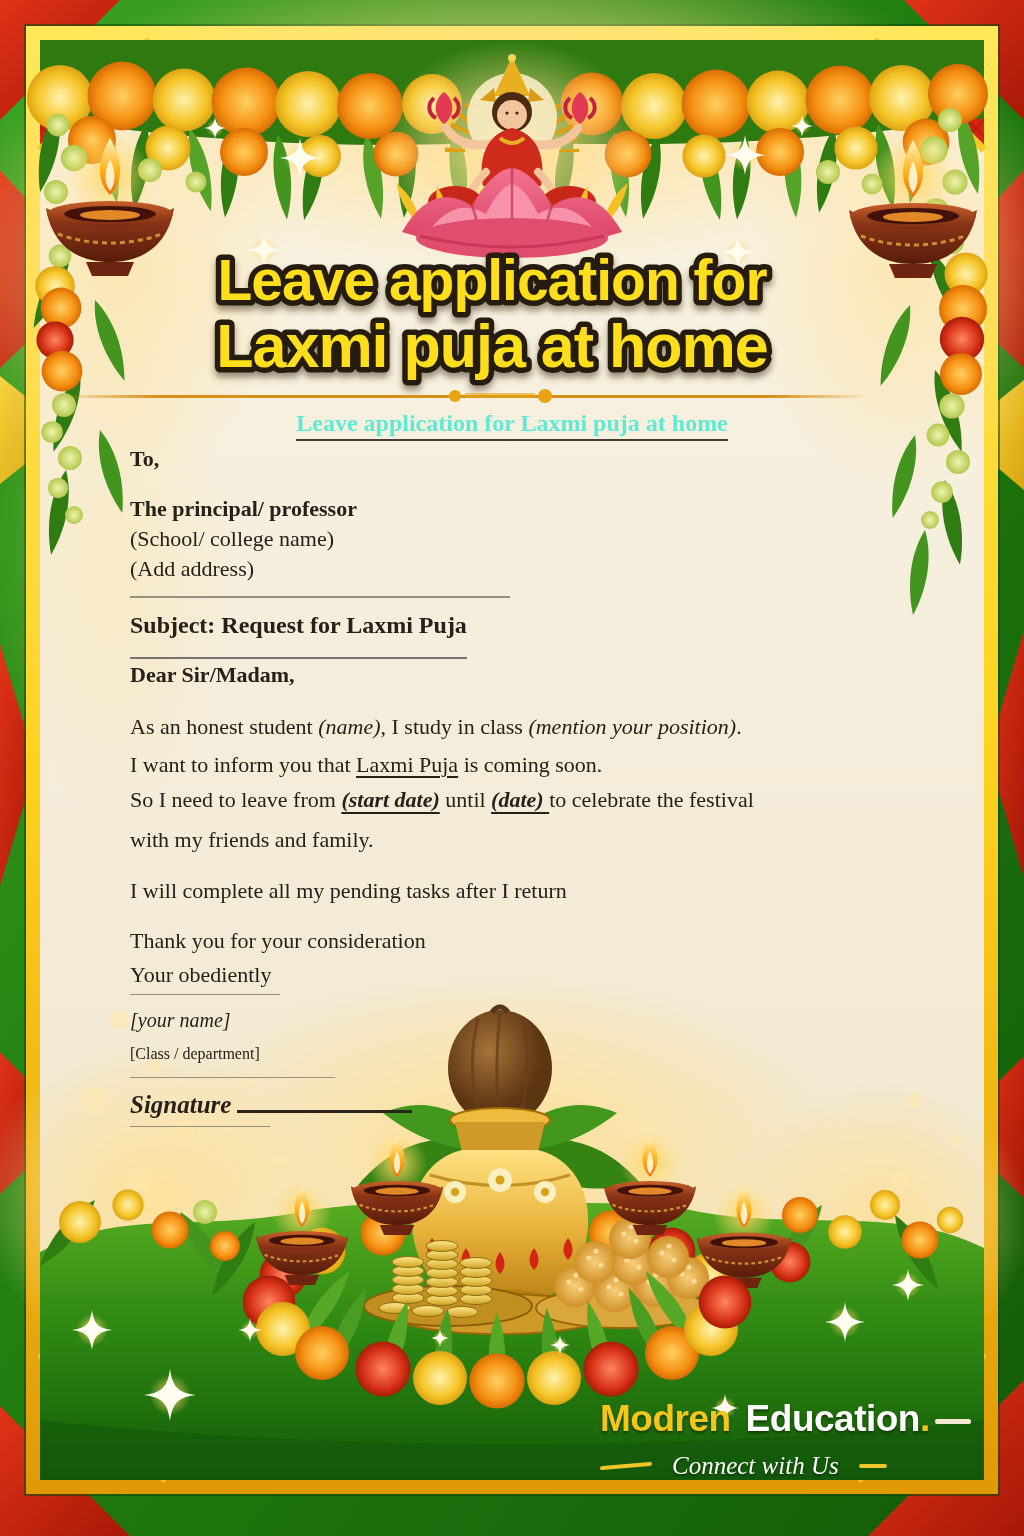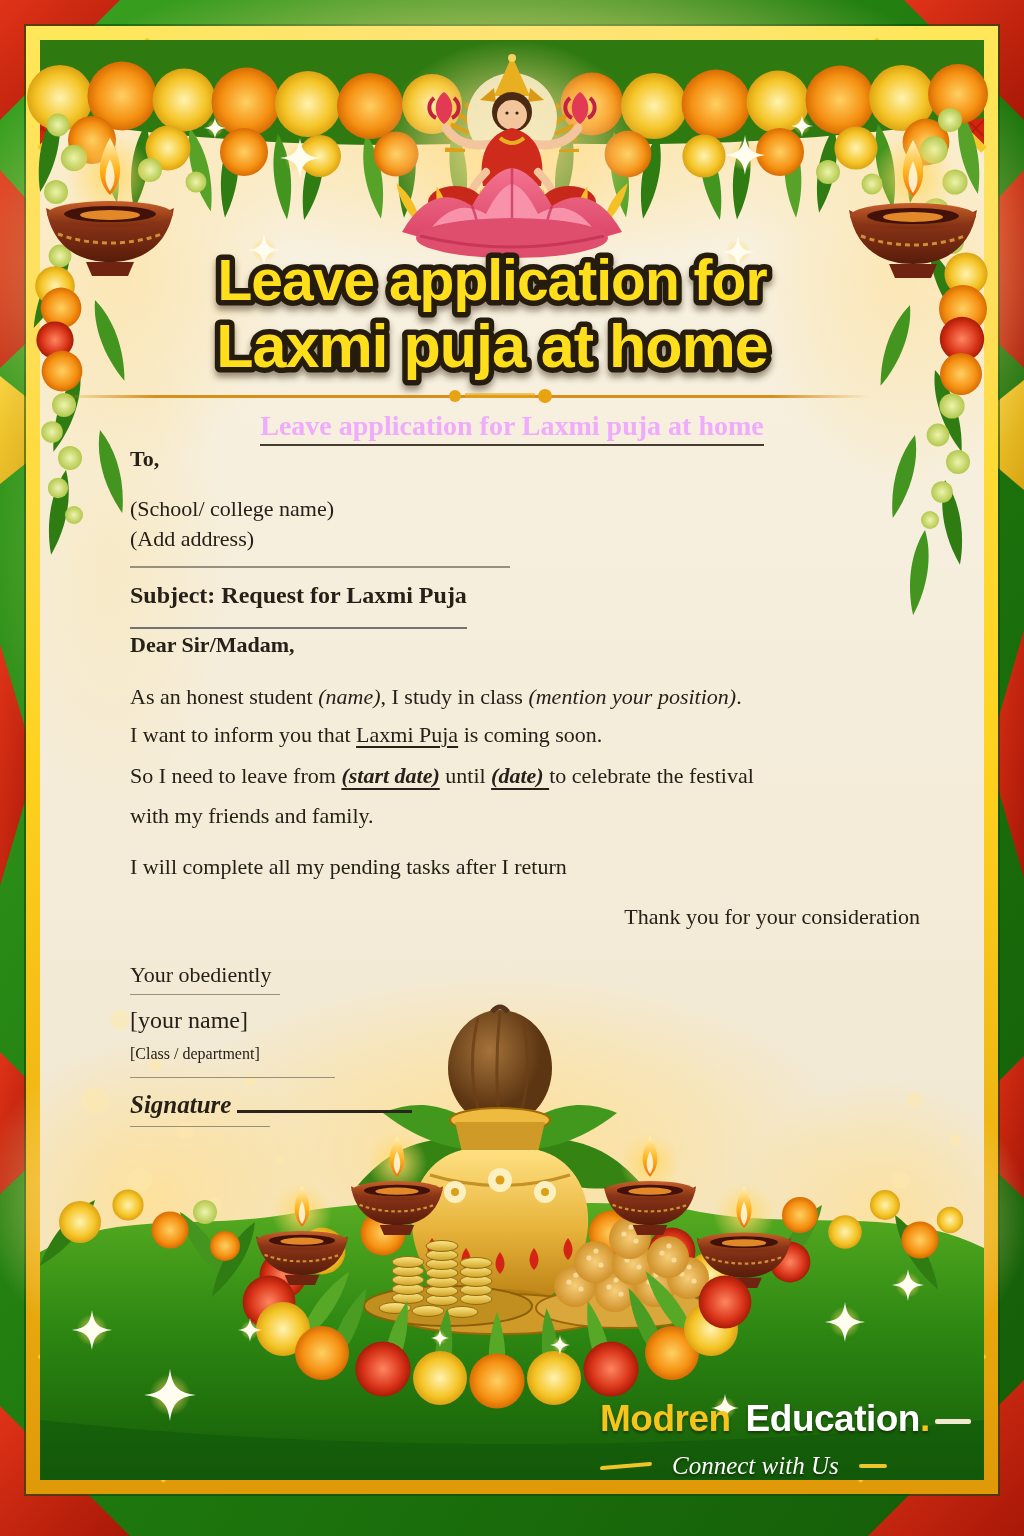--- a/index.html
+++ b/index.html
@@ -7,39 +7,39 @@
           font-family:"Liberation Serif",serif;}
   svg text{user-select:none;}
   .title-text{font-family:"Liberation Sans",sans-serif;font-weight:bold;letter-spacing:-1px;}
   .letter{position:absolute;left:130px;top:444px;width:790px;color:#262019;
           font-size:22px;line-height:30px;z-index:3;}
   .letter .i{font-style:italic;}
   .letter .u{text-decoration:underline;text-underline-offset:4px;text-decoration-thickness:2px;}
   .letter .bui{font-weight:bold;font-style:italic;text-decoration:underline;
                text-underline-offset:5px;text-decoration-thickness:2px;}
   .heading-wrap{position:absolute;left:40px;top:410px;width:944px;text-align:center;z-index:3;}
-  .heading-wrap span{display:inline-block;font-size:28px;font-weight:bold;color:#f0abfc;
+  .heading-wrap span{display:inline-block;font-size:24px;font-weight:bold;color:#5eead4;
                      border-bottom:2px solid #453d30;padding-bottom:2px;}
   .rule{border:none;border-top:2px solid #97907e;margin:0;}
   .to-line{margin-bottom:20px;font-weight:bold;}
   .recipient div{line-height:30px;}
   .r1{font-weight:bold;}
   .rule-city{width:380px;margin:12px 0 12px 0;}
   .subject{font-size:24px;font-weight:bold;margin-bottom:20px;}
   .subject span{border-bottom:2px solid #737373;padding-bottom:19px;}
   .dear{font-weight:bold;margin-bottom:22px;}
   .p1{margin-bottom:8px;white-space:nowrap;}
-  .p2{margin-bottom:6px;}
+  .p2{margin-bottom:0;}
   .p3a{white-space:nowrap;line-height:40px;}
   .p3b{line-height:40px;margin-bottom:16px;}
   .p4{margin-bottom:20px;}
-  .p5{margin-bottom:28px;text-align:right;}
+  .p5{margin-bottom:4px;}
   .valediction{line-height:30px;}
   .rule-val{width:150px;margin:4px 0 8px 0;border-top-width:1.5px;}
-  .name-ph{font-size:24px;line-height:34px;}
+  .name-ph{font-style:italic;font-size:20px;line-height:34px;}
   .class-ph{font-size:16px;line-height:34px;}
   .rule-class{width:205px;margin:6px 0 10px 0;border-top-width:1.5px;}
   .sig-row{font-size:25px;font-weight:bold;font-style:italic;line-height:34px;}
   .sig-line{display:inline-block;width:175px;border-bottom:3px solid #2a241c;
             height:20px;margin-left:6px;}
   .rule-sig{width:140px;margin:4px 0 0 0;border-top-width:1.5px;}
   .logo{position:absolute;left:600px;top:1398px;width:330px;text-align:center;z-index:4;
         font-family:"Liberation Sans",sans-serif;}
   .brand{font-size:37px;font-weight:bold;letter-spacing:-0.5px;white-space:nowrap;
          text-shadow:0 2px 3px rgba(16,40,6,.75);}
@@ -583,20 +583,21 @@
 </svg>
 
 <div class="heading-wrap">
   <span>Leave application for Laxmi puja at home</span>
 </div>
 
 <div class="letter">
   <div class="to-line">To,</div>
 
   <div class="recipient">
+    <div class="r1">The principal/ professor</div>
     <div>(School/ college name)</div>
     <div>(Add address)</div>
   </div>
 
   <hr class="rule rule-city">
 
   <div class="subject">
     <span>Subject: Request for Laxmi Puja</span>
   </div>
 

